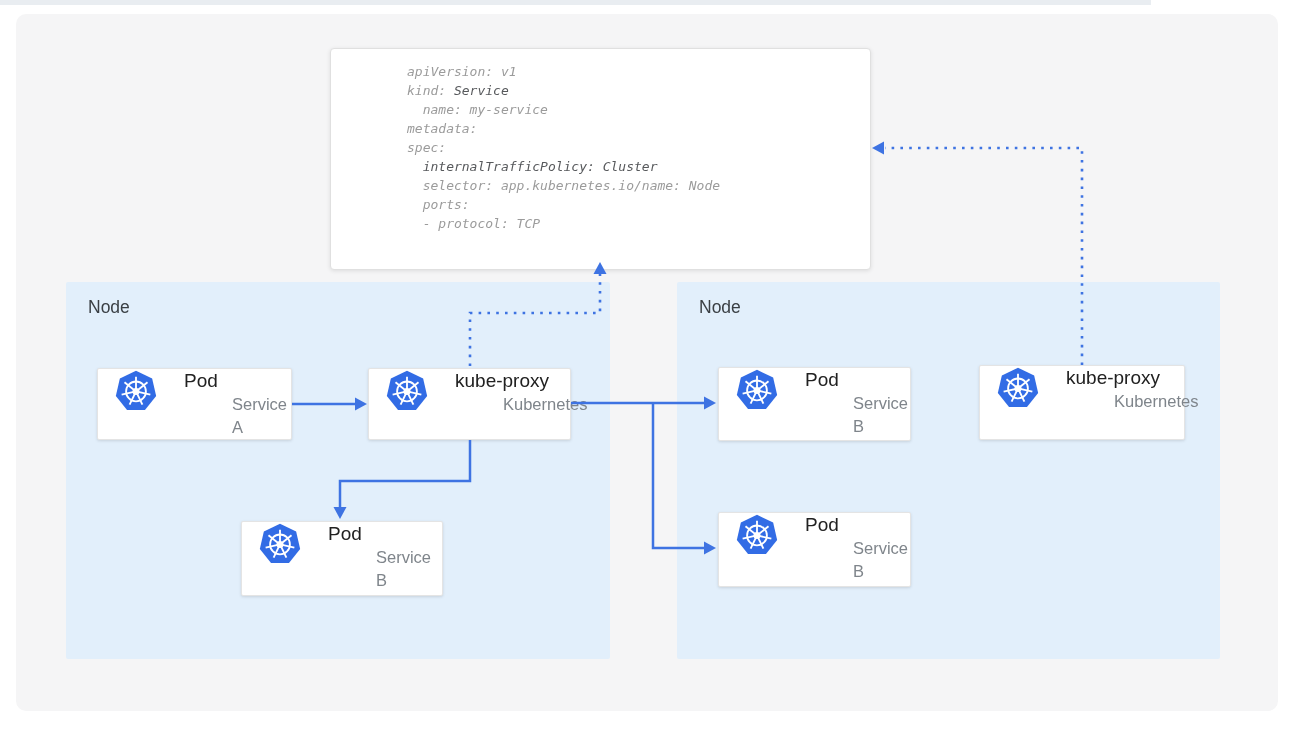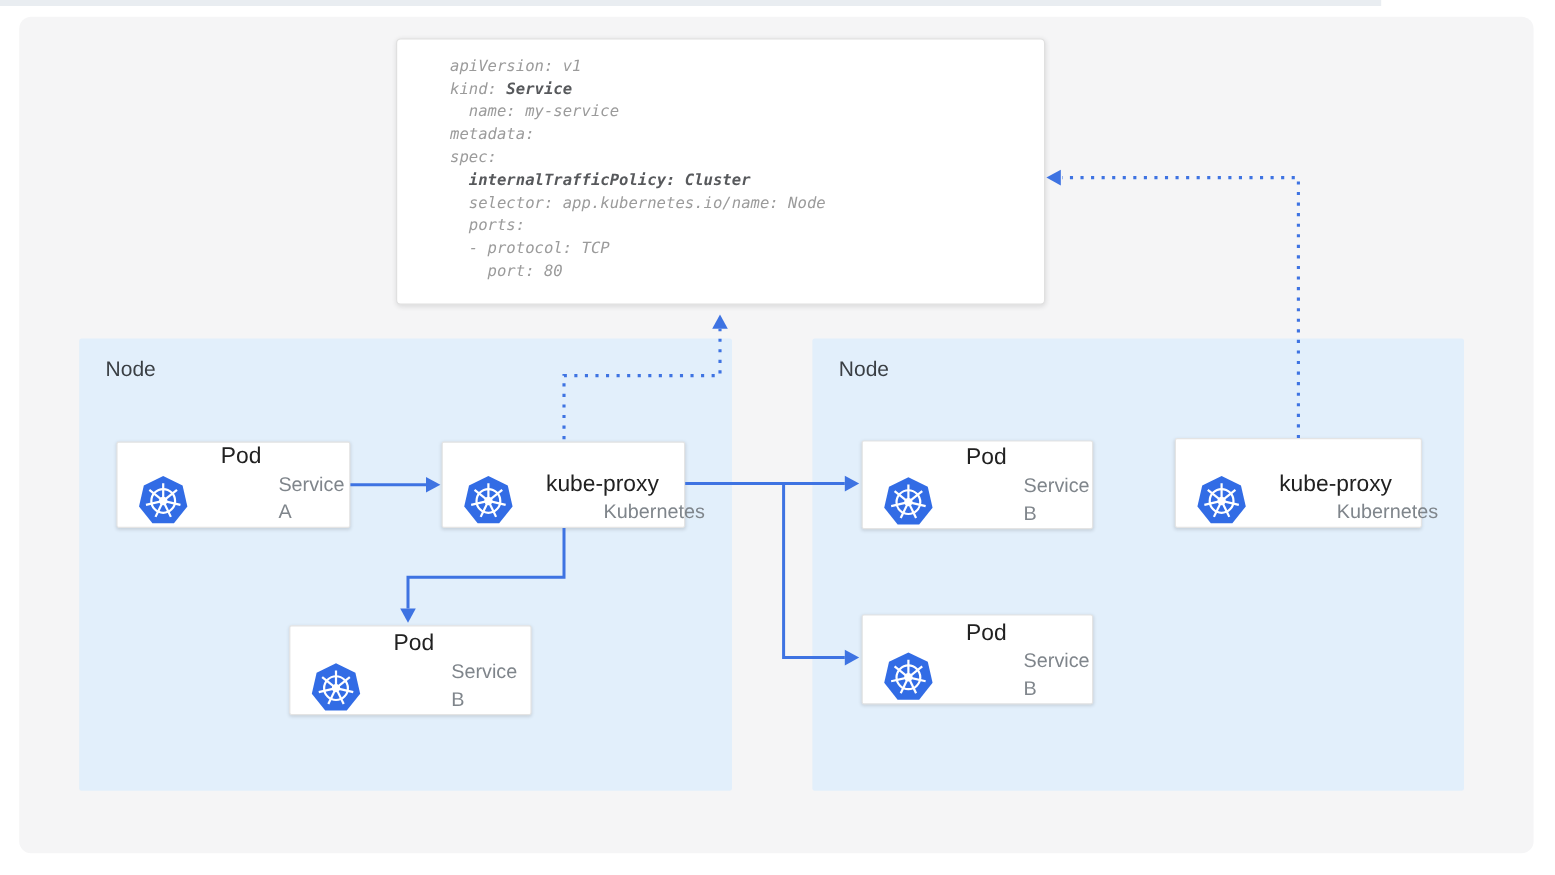--- a/index.html
+++ b/index.html
@@ -25,38 +25,38 @@
     position: absolute;
     left: 16px; top: 14px;
     width: 1262px; height: 697px;
     background: var(--panel-bg, #f5f5f6);
     border-radius: 10px;
   }
 
   
   .yaml-box {
     position: absolute;
-    left: 330px; top: 32px;
+    left: 330px; top: 48px;
     width: 541px; height: 222px;
     background: #ffffff;
     border: 1px solid #e0e0e0;
     border-radius: 4px;
     box-shadow: 0 1px 4px rgba(0,0,0,.10);
-    padding: 13px 0 0 44px;
+    padding: 13px 0 0 76px;
   }
   .yaml-line {
     font-family: "DejaVu Sans Mono", monospace;
     font-style: italic;
     font-size: 13px;
     line-height: 19px;
     color: var(--yaml-text, #9b9b9b);
     white-space: pre;
   }
   .yaml-line b {
-    font-weight: bold;
+    font-weight: normal;
     color: var(--yaml-bold, #57595c);
     white-space: pre;
   }
 
   
   .node {
     position: absolute;
     background: var(--node-bg, #e2effb);
     border-radius: 2px;
   }
@@ -68,21 +68,21 @@
   }
 
   
   .entity {
     position: absolute;
     background: #ffffff;
     border: 1px solid #e4e4e4;
     border-radius: 2px;
     box-shadow: 0 1px 3px rgba(0,0,0,.12);
     display: flex;
-    align-items: flex-end;
+    align-items: flex-start;
     padding-left: 16px;
   }
   .k8s-icon {
     width: 44px; height: 44px;
     flex: 0 0 44px;
     color: var(--k8s-blue, #326ce5);
   }
   .entity-text { margin-left: 26px; }
   .entity-title {
     font-size: 19px;
@@ -145,21 +145,20 @@
   <div class="yaml-box">
     <div class="yaml-line"><span>apiVersion: v1</span><b></b></div>
     <div class="yaml-line"><span>kind: </span><b>Service</b></div>
     <div class="yaml-line"><span>  name: my-service</span><b></b></div>
     <div class="yaml-line"><span>metadata:</span><b></b></div>
     <div class="yaml-line"><span>spec:</span><b></b></div>
     <div class="yaml-line"><span>  </span><b>internalTrafficPolicy: Cluster</b></div>
     <div class="yaml-line"><span>  selector: app.kubernetes.io/name: Node</span><b></b></div>
     <div class="yaml-line"><span>  ports:</span><b></b></div>
     <div class="yaml-line"><span>  - protocol: TCP</span><b></b></div>
-    <div class="yaml-line"><span>    port: 80</span><b></b></div>
   </div>
 
   <div class="entity" style="left:97px; top:368px; width:195px; height:72px;">
     <svg class="k8s-icon">
         <use href="#k8s-logo"></use>
       </svg>
     <div class="entity-text">
       <div class="entity-title">Pod</div>
       <div class="entity-subtitle">Service A</div>
     </div>

